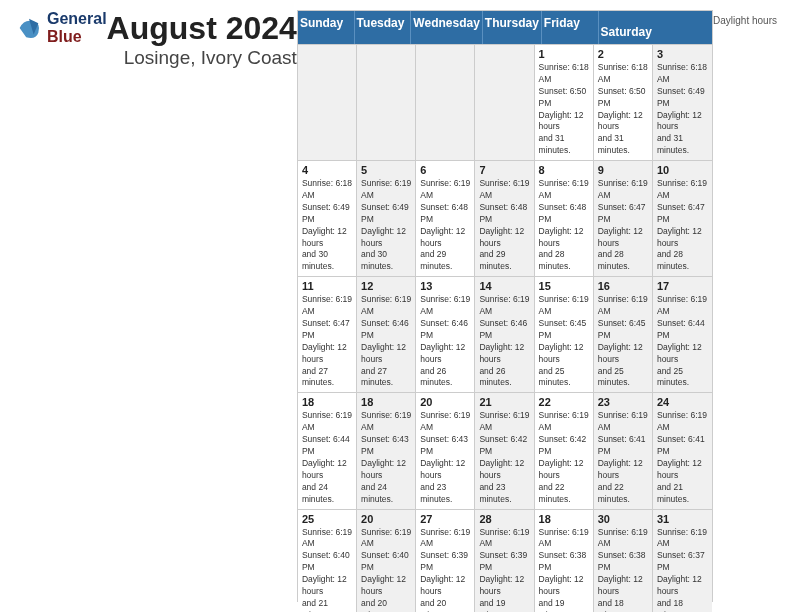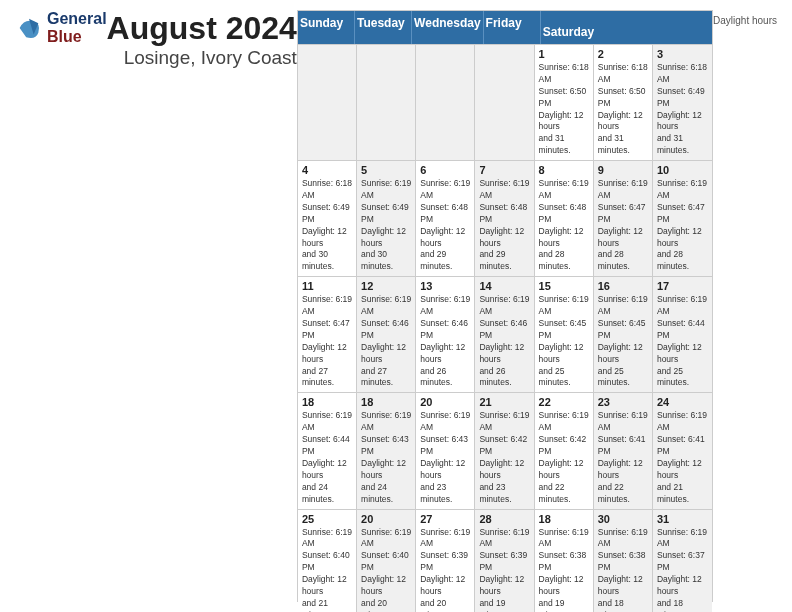--- a/index.html
+++ b/index.html
@@ -133,20 +133,21 @@
       <div class="month-year">August 2024</div>
       <div class="location">Losinge, Ivory Coast</div>
     </div>
   </div>
 
   <div class="calendar">
     <div class="cal-header">
     <div class="cal-header-cell">Sunday</div>
         <div class="cal-header-cell">Tuesday</div>
         <div class="cal-header-cell">Wednesday</div>
+        <div class="cal-header-cell">Thursday</div>
         <div class="cal-header-cell">Friday</div>
         <div class="cal-header-cell">Saturday</div>
       </div>
     <div class="cal-body">
     <div class="cal-row">
           <div class="cal-cell shaded empty"></div>
           <div class="cal-cell shaded empty"></div>
           <div class="cal-cell shaded empty"></div>
           <div class="cal-cell shaded empty"></div>
           <div class="cal-cell">

